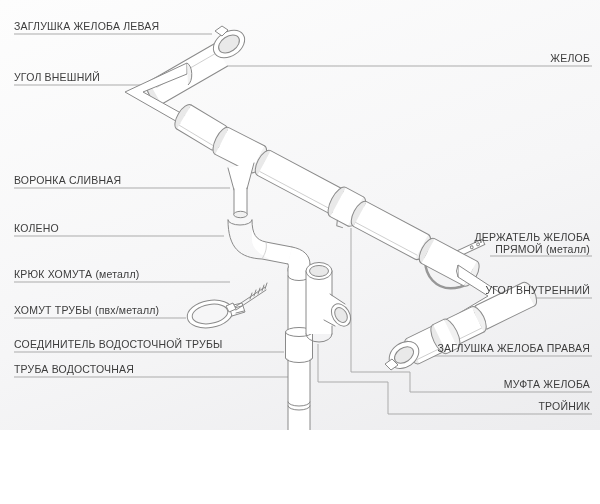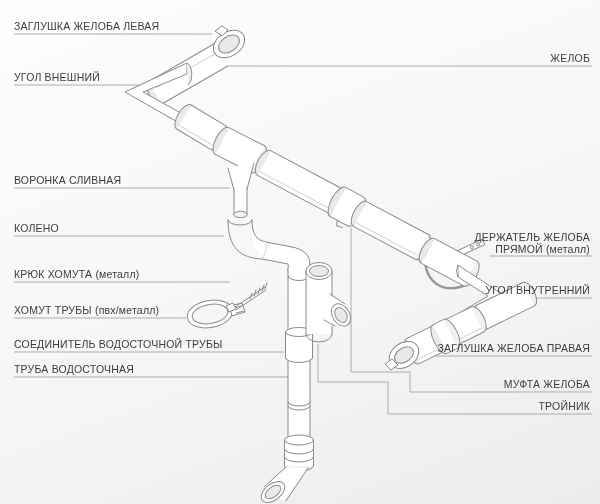--- a/index.html
+++ b/index.html
@@ -1,17 +1,17 @@
 <!DOCTYPE html>
 <html><head>
 <meta charset="utf-8">
 <style>
   html,body{margin:0;padding:0;}
   .page{
-    width:600px;height:504px;position:relative;overflow:hidden;
+    width:600px;height:430px;position:relative;overflow:hidden;
     background:linear-gradient(160deg,#fdfdfd 0%,#f6f6f7 55%,#ececee 100%);
     font-family:"Liberation Sans", sans-serif;
   }
   svg text{
     font-family:"Liberation Sans", sans-serif;
     font-size:10.5px;
     fill:#3c3c3c;
     letter-spacing:0.2px;
   }
   .leader{stroke:#ababab;stroke-width:1;fill:none;}

